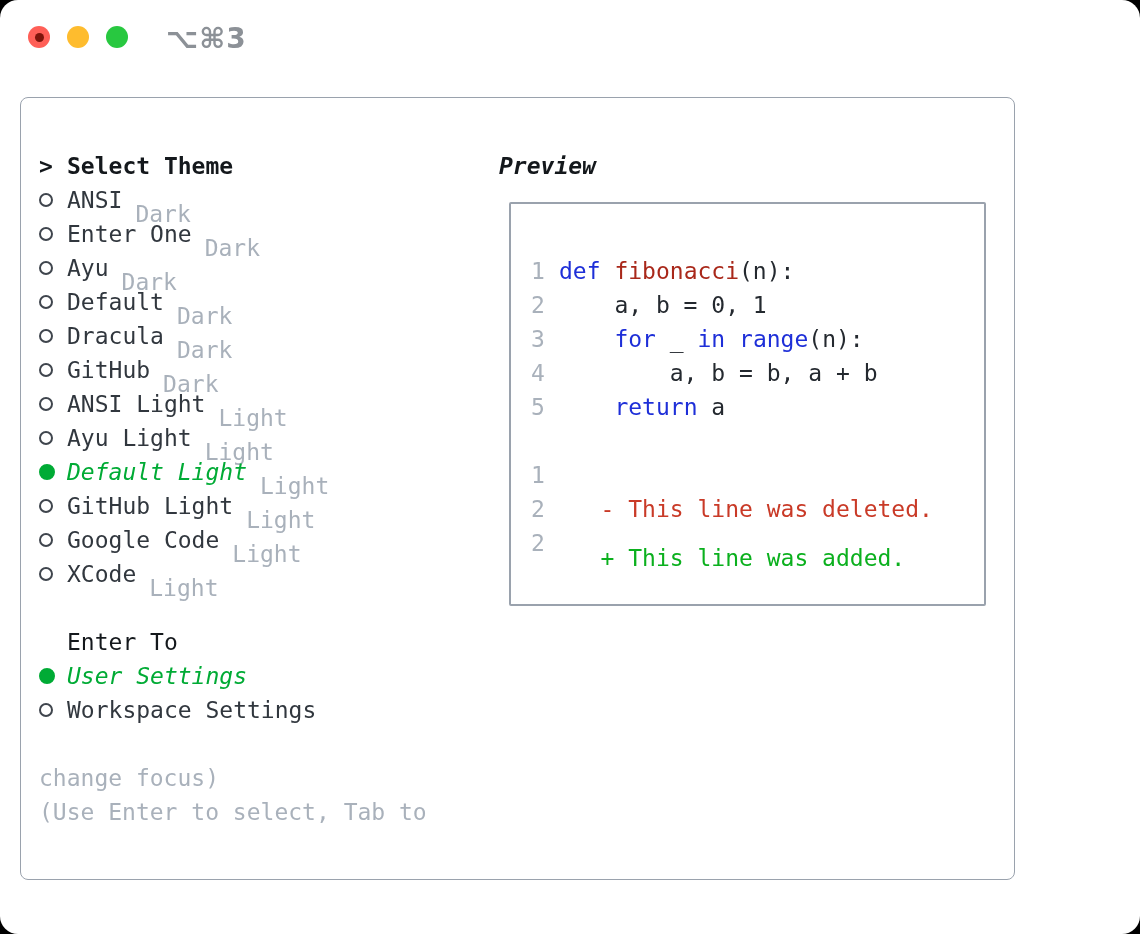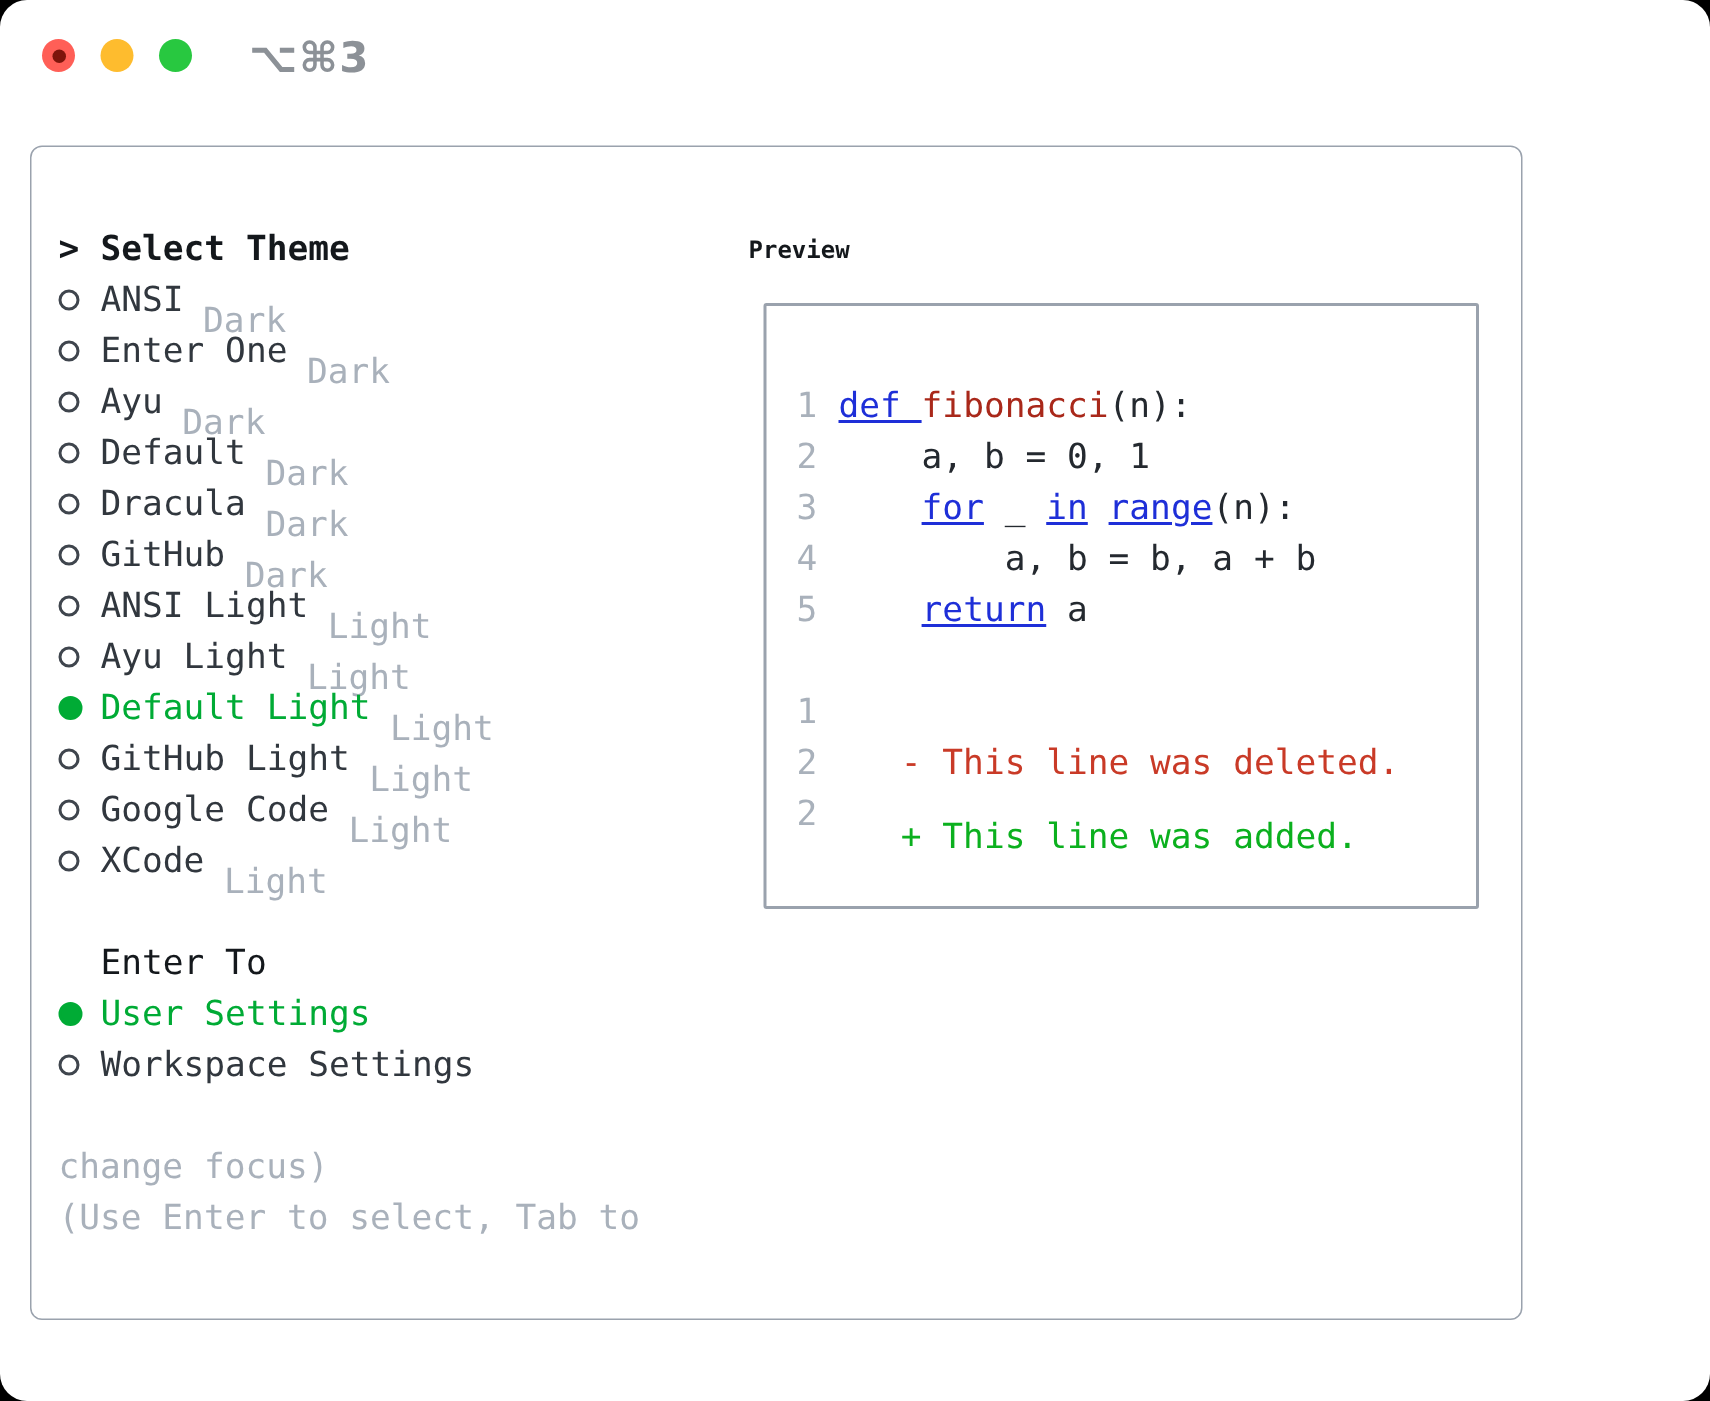--- a/index.html
+++ b/index.html
@@ -32,36 +32,36 @@
     border:1.5px solid var(--border); border-radius:8px; box-sizing:border-box;
     background:#fff;
   }
   .row{display:flex; align-items:center; height:34px; font-size:23px; color:var(--dark); white-space:pre;}
   .marker{display:inline-flex; width:28px; align-items:center; flex:none;}
   .arrow{font-weight:bold; color:var(--black);}
   .bold{font-weight:bold; color:var(--black);}
   .header2{color:var(--black);}
   .circle{width:14px; height:14px; border:2px solid #3f454d; border-radius:50%; box-sizing:border-box;}
   .circle.filled{background:var(--green); border-color:var(--green); width:16px; height:16px;}
-  .label.selected{color:var(--green);}
+  .label.selected{color:var(--green);font-style:italic;}
   .variant{color:var(--gray); margin-left:13px;margin-top:28px;}
   .theme-list{position:absolute; left:18px; top:51px;}
   .apply-block{position:absolute; left:18px; top:527px;}
   .help{position:absolute; left:18px; top:663px; color:var(--gray); font-size:23px;}
   .help div{height:34px; display:flex; align-items:center; white-space:pre;}
   
-  .preview-label{position:absolute; left:478px; top:51px; height:34px; display:flex; align-items:center; font-size:16px;}
+  .preview-label{position:absolute; left:478px; top:51px; height:34px; display:flex; align-items:center; font-size:23px;font-style:italic;}
   .preview-box{
     position:absolute; left:488px; top:104px; width:477px; height:404px;
     border:2px solid var(--border); border-radius:2px; box-sizing:border-box;
   }
   .code{position:absolute; left:20px; top:50px;}
   .code-line{height:34px; display:flex; align-items:center; font-size:23px; white-space:pre; color:var(--black);}
   .lnum{display:inline-block; width:28px; color:var(--gray); flex:none;}
-  .seg-kw{color:var(--kw);text-decoration:underline;} .seg-fn{color:var(--fn);} .seg-pl{color:#24292f;}
+  .seg-kw{color:var(--kw);} .seg-fn{color:var(--fn);} .seg-pl{color:#24292f;}
   .seg-ctx{color:var(--gray);} .seg-del{color:var(--del);} .seg-add{color:var(--add);margin-top:30px;}
 </style>
 </head>
 <body>
 
 <div class="window">
 
   <div class="titlebar">
     <span class="tl red">
       <span class="dot"></span>

